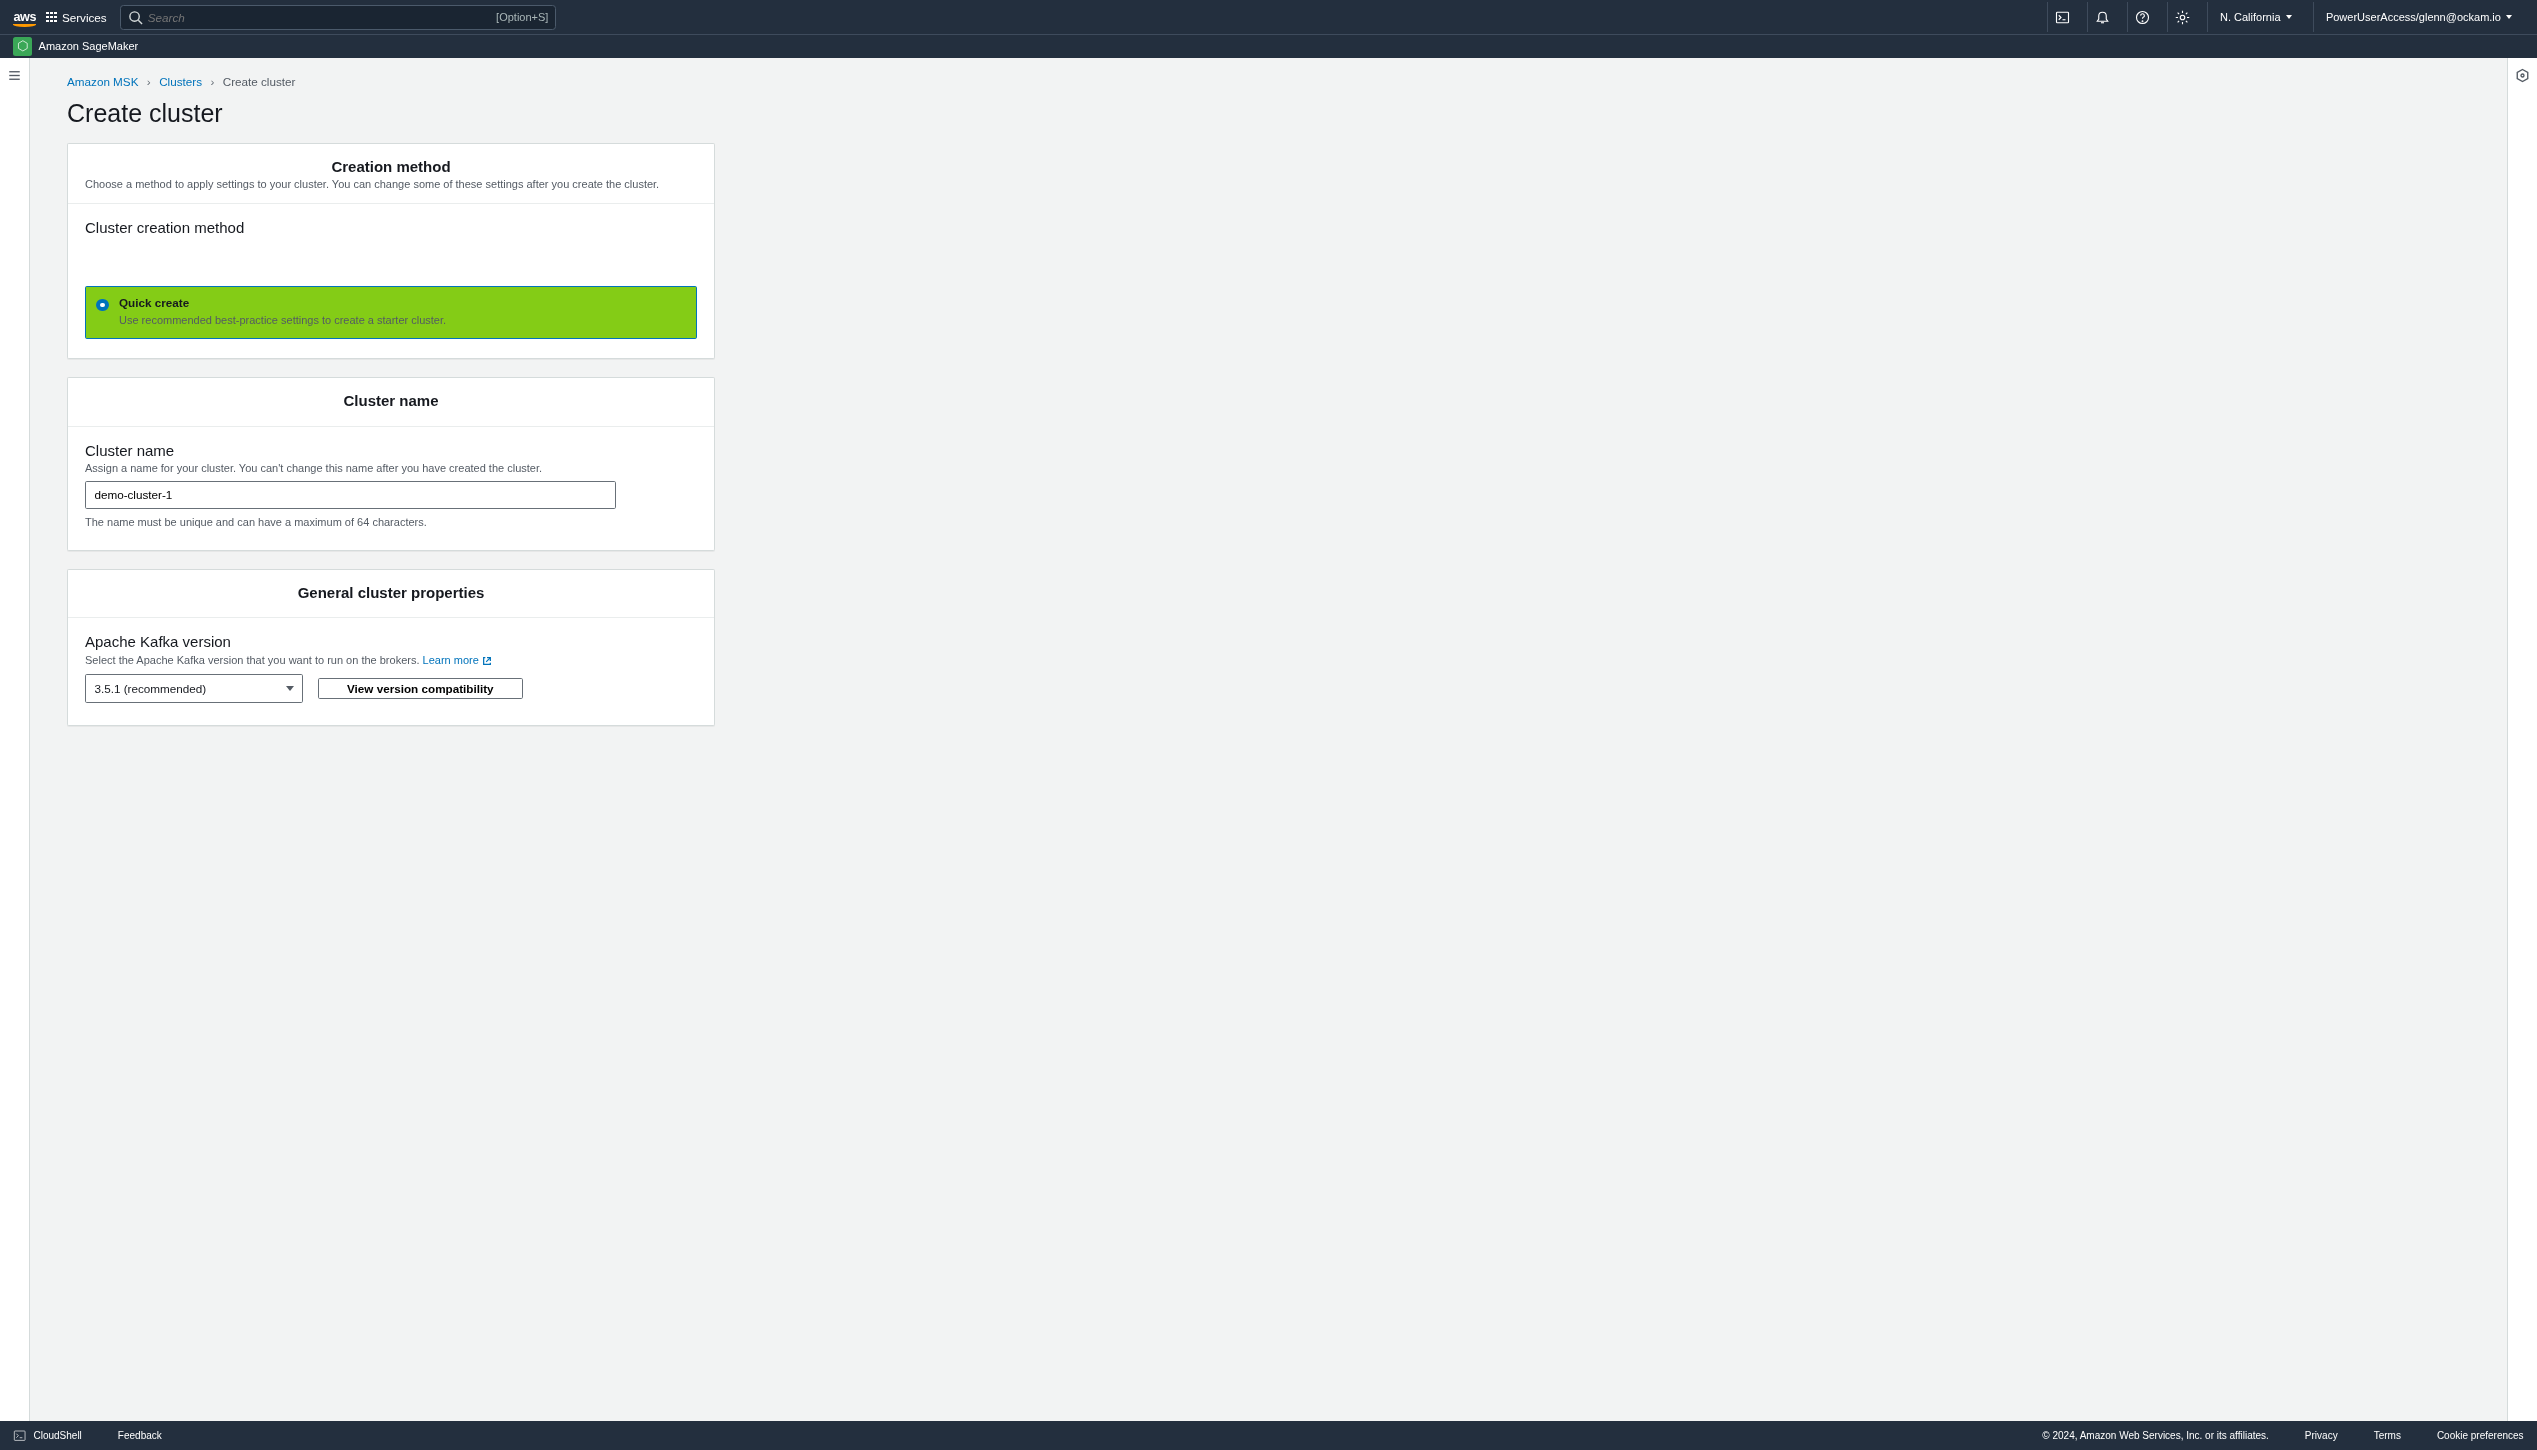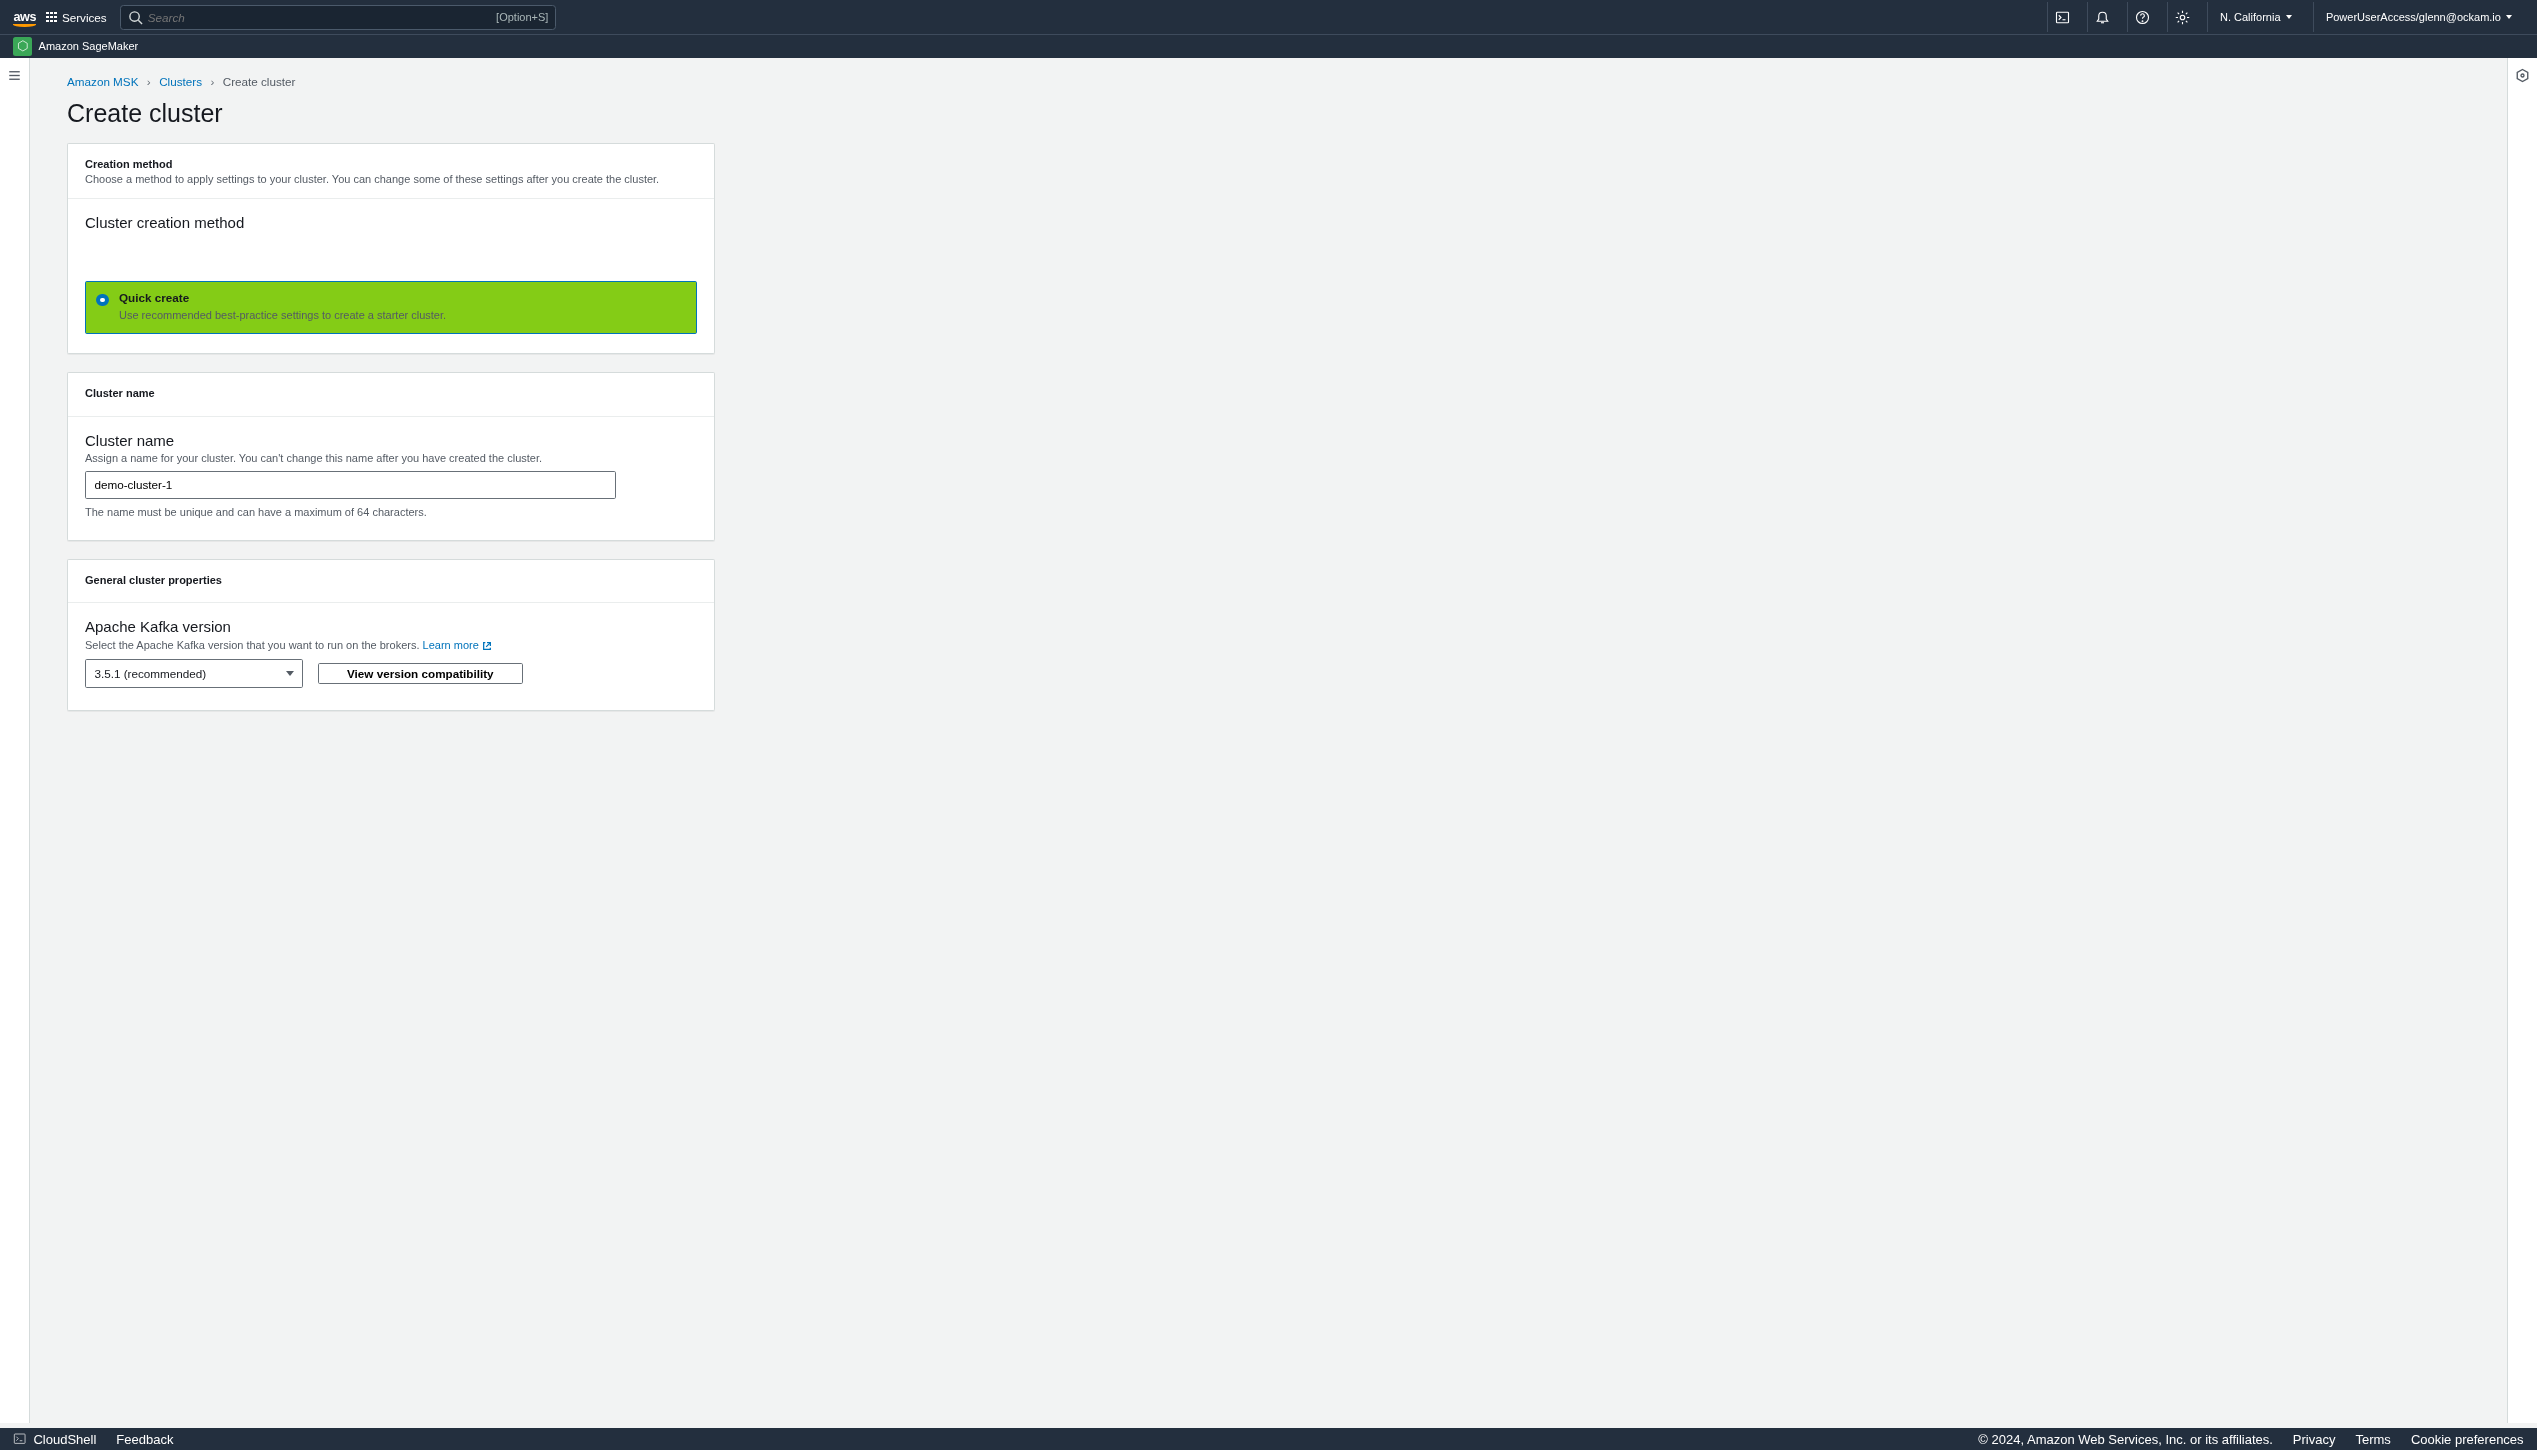--- a/index.html
+++ b/index.html
@@ -53,21 +53,21 @@
 
 .main { flex:1; overflow-y:auto; padding:17px 37px 34px; }
 .breadcrumb { display:flex; align-items:center; gap:8.4px; font-size:11.7px; margin-bottom:11.7px;}
 .breadcrumb a { color:#0073bb; text-decoration:none; cursor:pointer;}
 .breadcrumb .chev { color:#687078; }
 .breadcrumb .current { color:#545b64; }
 h1.title { font-size:25px; font-weight:500; color:#16191f; margin-bottom:15px;}
 
 .panel { background:#fff; border:0.8px solid #d5dbdb; border-radius:1.7px; margin-bottom:18.5px; max-width:648px; box-shadow:0 0.8px 0.8px rgba(0,0,0,.05);}
 .panel-header { padding:13.4px 17px; border-bottom:0.8px solid #eaeded; }
-.panel-header h2 { font-size:11px; font-weight:700; margin-bottom:3.4px;}
+.panel-header h2 { font-size:15px; font-weight:700; margin-bottom:3.4px;text-align:center;}
 .panel-header p { font-size:11px; color:#545b64; }
 .panel-body { padding:15px 17px 18.5px; }
 
 .sub-h { font-size:15px; font-weight:500; margin-bottom:11.7px; }
 .hint { font-size:11px; color:#545b64; margin-top:6.7px;}
 
 .option-row { display:flex; gap:15px; }
 .option-card { flex:1; border:0.8px solid #687078; border-radius:1.7px; padding:10px 11.7px 11.7px 34px; position:relative; cursor:pointer; }
 .option-card.selected { border:1.7px solid #0073bb; background:#84cc16; padding:9.2px 11px 11px 33px;margin-top:38px;}
 .option-card .radio { position:absolute; left:10px; top:11.7px; width:12.6px; height:12.6px; border:0.8px solid #687078; border-radius:50%; background:#fff;}
@@ -82,21 +82,21 @@
 .field-block .desc { font-size:11px; color:#545b64; margin-bottom:6.7px;}
 .field-block .desc a { color:#0073bb; text-decoration:none;}
 .ext-icon { display:inline-block; vertical-align:-1.7px; margin-left:3.4px;}
 
 .select-row { display:flex; gap:15px; align-items:center;}
 .select { width:218px; height:28.5px; border:0.8px solid #687078; border-radius:1.7px; background:#fff; display:flex; align-items:center; justify-content:space-between; padding:0 8.4px; font-size:11.7px; cursor:pointer;}
 .select .tri { width:0;height:0;border-left:4.2px solid transparent;border-right:4.2px solid transparent;border-top:5px solid #545b64;}
 .btn { height:21px; border:0.8px solid #687078; border-radius:1.7px; background:#fff; padding:0 28px; font-size:11.7px; font-weight:700; cursor:pointer; display:flex; align-items:center;}
 
 
-.footer { position:fixed; bottom:0; left:0; right:0; height:22px; background:#232f3e; color:#fff; display:flex; align-items:center; padding:0 13.4px; font-size:13px; gap:20px;}
+.footer { position:fixed; bottom:0; left:0; right:0; height:29px; background:#232f3e; color:#fff; display:flex; align-items:center; padding:0 13.4px; font-size:10px; gap:36px;}
 .footer .left { display:flex; align-items:center; gap:6.7px;}
 .footer .left svg { width:13.4px; height:13.4px; stroke:#fff; fill:none;}
 .footer .spacer { flex:1;}
 .footer a { color:#fff; text-decoration:none; cursor:pointer;}
 </style>
 </head>
 <body>
 
 <div class="topnav">
   <div class="aws-logo">aws</div>

